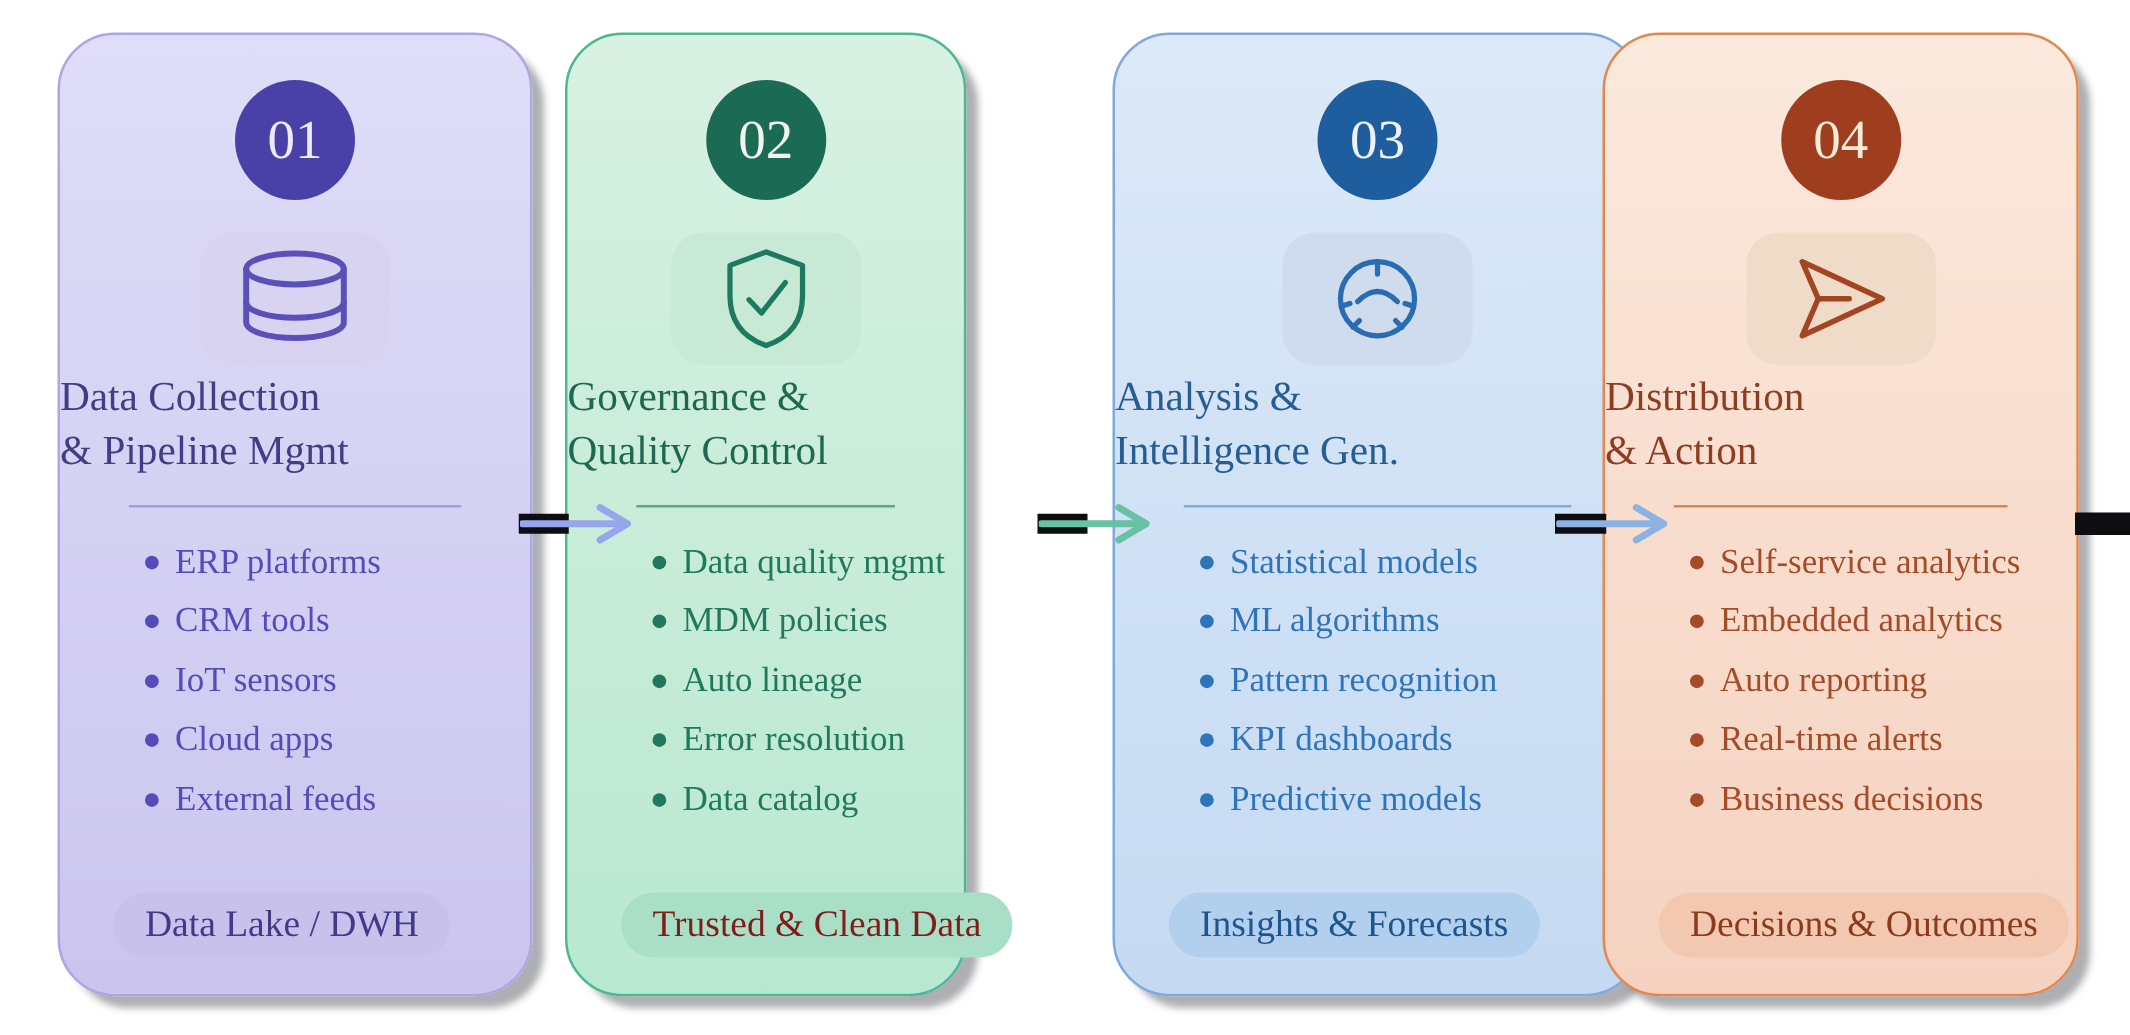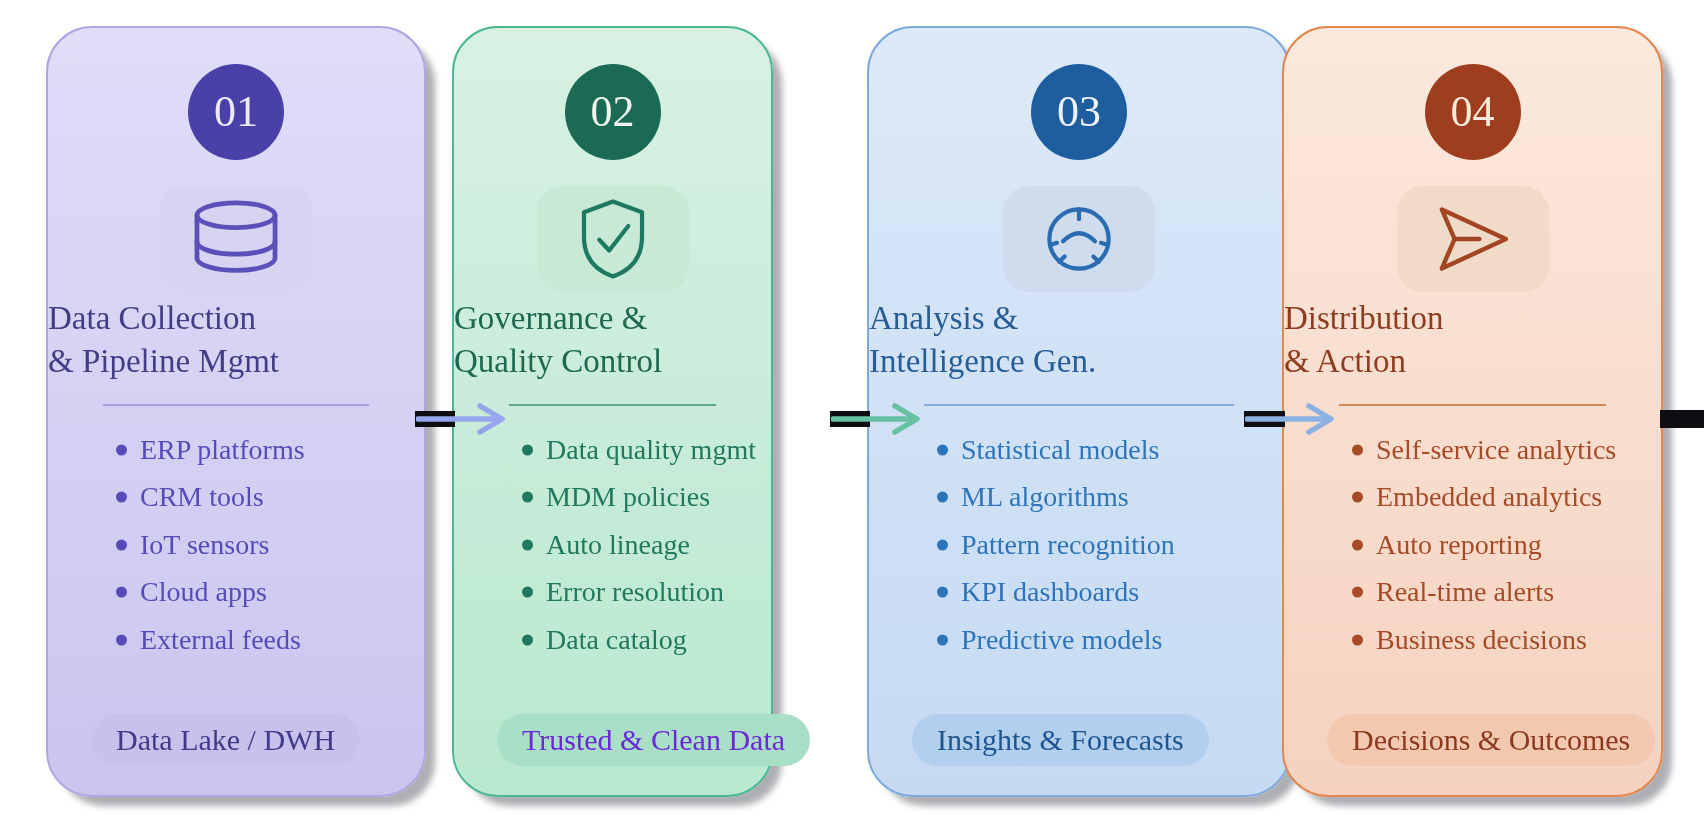--- a/index.html
+++ b/index.html
@@ -44,23 +44,23 @@
   .stage-1 .divider  { background:#a59ed8; }
   .stage-1 li        { color:#554bba; }
   .stage-1 .pill     { background:#c7c1ec; color:#403a88; }
 
   .stage-2 { left:452px; width:321px; background:linear-gradient(180deg,#d8f1e3,#b9e8d0); border-color:#4bb893; }
   .stage-2 .badge    { background:#1b6a54; color:#f2f5ef; }
   .stage-2 .icon-tile{ background:#c9e9d7; }
   .stage-2 .title    { color:#1e6852; }
   .stage-2 .divider  { background:#5ea68d; }
   .stage-2 li        { color:#20795f; }
-  .stage-2 .pill     { background:#a9dfc6; color:#6d28d9; }
-
-  .stage-3 { left:867px; width:424px; background:linear-gradient(180deg,#dce9f8,#c5daf2); border-color:#7fa9dc; }
+  .stage-2 .pill     { background:#a9dfc6; color:#7f1d1d; }
+
+  .stage-3 { left:890px; width:424px; background:linear-gradient(180deg,#dce9f8,#c5daf2); border-color:#7fa9dc; }
   .stage-3 .badge    { background:#1e5d9e; color:#eef3fa; }
   .stage-3 .icon-tile{ background:#cfdcee; }
   .stage-3 .title    { color:#275d95; }
   .stage-3 .divider  { background:#84aad8; }
   .stage-3 li        { color:#2e74ba; }
   .stage-3 .pill     { background:#b2cfee; color:#1e558e; }
 
   .stage-4 { left:1282px; width:381px; background:linear-gradient(180deg,#fbe9dd,#f5d2c0); border-color:#e2884f; }
   .stage-4 .badge    { background:#9e3e1f; color:#f7ead8; }
   .stage-4 .icon-tile{ background:#f0dbc9; }

